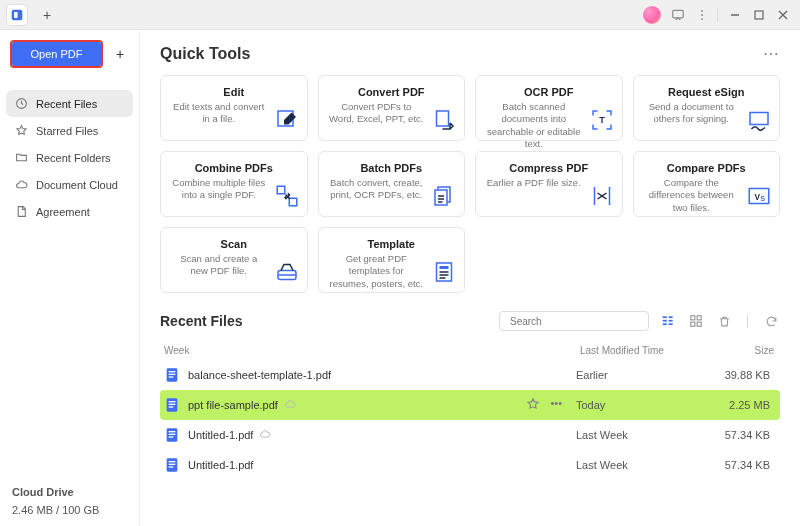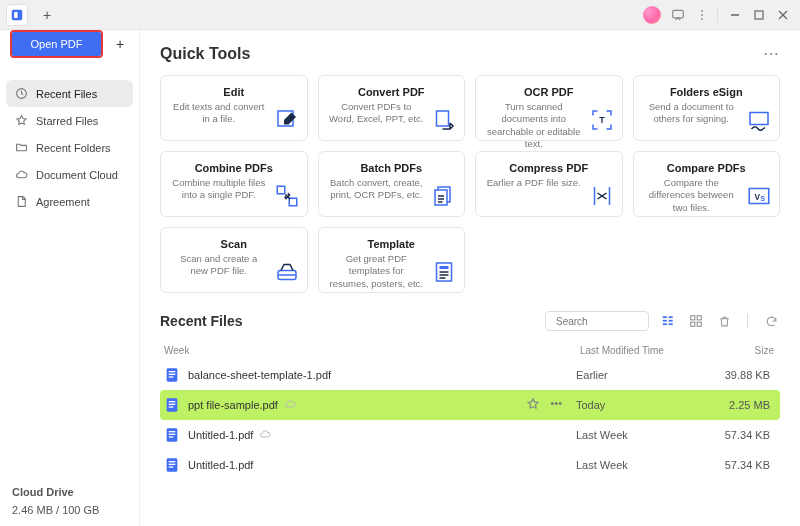--- a/index.html
+++ b/index.html
@@ -48,21 +48,21 @@
 }
 .main {
   display: flex;
   height: calc(100% - 30px);
 }
 .sidebar {
   width: 140px;
   border-right: 1px solid #eee;
   display: flex;
   flex-direction: column;
-  padding-top: 0;
+  padding-top: 10px;
 }
 .open-row {
   display: flex;
   align-items: center;
   padding: 0 10px 10px 10px;
   gap: 8px;
 }
 .open-pdf-wrap {
   border: 2px solid #e53935;
   border-radius: 4px;
@@ -133,21 +133,21 @@
   position:absolute; right:8px; bottom:8px;
   width:24px; height:24px;
   display:flex; align-items:center; justify-content:center;
 }
 .recent-sec { margin-top:18px; display:flex; flex-direction:column; flex:1; min-height:0;}
 .recent-head { display:flex; align-items:center; gap:10px; margin-bottom:10px;}
 .recent-head h3 { font-size:14px; font-weight:700; flex:1;}
 .search-box {
   display:flex; gap:4px;
   border:1px solid #ddd; border-radius:4px;
-  padding:2px 6px; width:104px; height:20px;
+  padding:2px 6px; width:150px; height:20px;
 }
 .search-box input { border:none; outline:none; font-size:10px; flex:1; background:transparent;}
 .view-btn { width:18px; height:18px; display:flex; align-items:center; justify-content:center; color:#888; cursor:pointer;}
 .file-header {
   display:flex; font-size:10px; color:#888;
   padding: 4px 0;
 }
 .col-name { flex:1; padding-left:4px;}
 .col-time { width:140px;}
 .col-size { width:60px; text-align:right; padding-right:6px;}
@@ -291,30 +291,30 @@
           <div class="desc">Convert PDFs to Word, Excel, PPT, etc.</div>
           <div class="icn">
             <svg viewBox="0 0 32 32" width="24" height="24">
               <rect x="6" y="4" width="16" height="20" fill="none" stroke="#3f6df4" stroke-width="2"></rect>
               <path d="M14 28h10v-8M24 20l4 4-4 4" fill="none" stroke="#1a2a4a" stroke-width="2"></path>
             </svg>
           </div>
         </div>
         <div class="tool-card">
           <div class="title">OCR PDF</div>
-          <div class="desc">Turn scanned documents into searchable or editable text.</div>
+          <div class="desc">Batch scanned documents into searchable or editable text.</div>
           <div class="icn">
             <svg viewBox="0 0 32 32" width="24" height="24">
               <path d="M4 10V4h6M28 10V4h-6M4 22v6h6M28 22v6h-6" fill="none" stroke="#3f6df4" stroke-width="2"></path>
               <text x="16" y="20" font-size="12" text-anchor="middle" fill="#1a2a4a" font-weight="bold">T</text>
             </svg>
           </div>
         </div>
         <div class="tool-card">
-          <div class="title">Folders eSign</div>
+          <div class="title">Request eSign</div>
           <div class="desc">Send a document to others for signing.</div>
           <div class="icn">
             <svg viewBox="0 0 32 32" width="24" height="24">
               <rect x="4" y="6" width="24" height="16" fill="none" stroke="#3f6df4" stroke-width="2"></rect>
               <path d="M6 28c3-4 6-4 9 0s6 0 9-2" fill="none" stroke="#1a2a4a" stroke-width="2"></path>
             </svg>
           </div>
         </div>
         <div class="tool-card">
           <div class="title">Combine PDFs</div>

